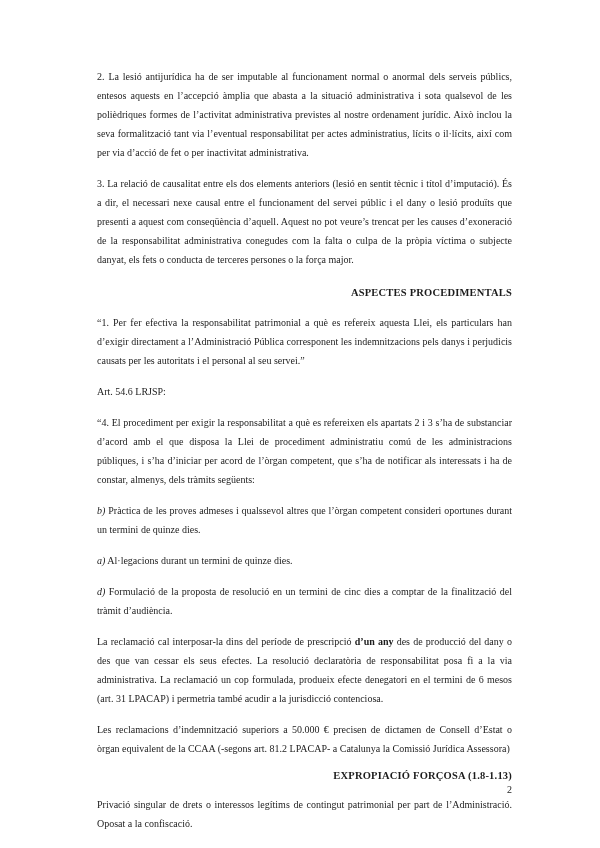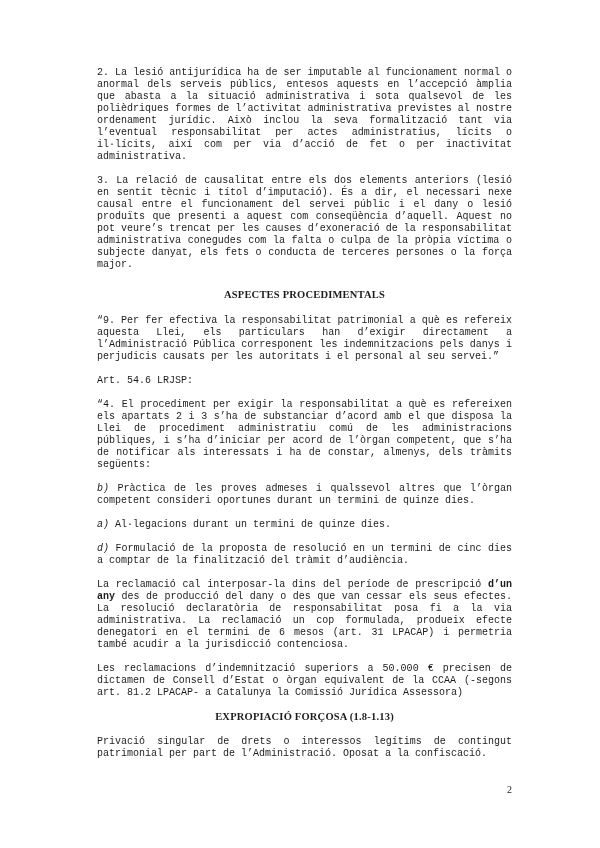--- a/index.html
+++ b/index.html
@@ -20,31 +20,30 @@
     }
     .content {
       position: absolute;
       left: 97px;
       top: 67px;
       width: 415px;
     }
     .body-text {
       margin: 0 0 12px 0;
       font-size: 10px;
-      line-height: 12px;
+      line-height: 19px;
       text-align: justify;
-      font-family: Liberation Mono, monospace;
     }
     .heading {
       font-size: 10.5px;
       line-height: 12.5px;
       font-weight: bold;
       margin: 4px 0 13px 0;
       letter-spacing: 0.2px;
-      text-align: center;
+      text-align: right;
     }
     .heading-first {
       margin-top: 18px;
     }
     .marker {
       font-style: italic;
     }
     .bold-inline {
       font-weight: bold;
     }
@@ -63,21 +62,21 @@
 <div class="page">
   <div class="content">
 
     <p class="body-text">2. La lesió antijurídica ha de ser imputable al funcionament normal o anormal dels serveis públics, entesos aquests en l’accepció àmplia que abasta a la situació administrativa i sota qualsevol de les polièdriques formes de l’activitat administrativa previstes al nostre ordenament jurídic. Això inclou la seva formalització tant via l’eventual responsabilitat per actes administratius, lícits o il·lícits, així com per via d’acció de fet o per inactivitat administrativa.</p>
 
     <p class="body-text">3. La relació de causalitat entre els dos elements anteriors (lesió en sentit tècnic i títol d’imputació). És a dir, el necessari nexe causal entre el funcionament del servei públic i el dany o lesió produïts que presenti a aquest com conseqüència d’aquell. Aquest no pot veure’s trencat per les causes d’exoneració de la responsabilitat administrativa conegudes com la falta o culpa de la pròpia víctima o subjecte danyat, els fets o conducta de terceres persones o la força major.</p>
 
     <h2 class="heading heading-first">ASPECTES PROCEDIMENTALS</h2>
 
 
-    <p class="body-text">“9. Per fer efectiva la responsabilitat patrimonial a què es refereix aquesta Llei, els particulars han d’exigir directament a l’Administració Pública corresponent les indemnitzacions pels danys i perjudicis causats per les autoritats i el personal al seu servei.”</p>
+    <p class="body-text">“1. Per fer efectiva la responsabilitat patrimonial a què es refereix aquesta Llei, els particulars han d’exigir directament a l’Administració Pública corresponent les indemnitzacions pels danys i perjudicis causats per les autoritats i el personal al seu servei.”</p>
 
     <p class="body-text">Art. 54.6 LRJSP:</p>
 
     <p class="body-text">“4. El procediment per exigir la responsabilitat a què es refereixen els apartats 2 i 3 s’ha de substanciar d’acord amb el que disposa la Llei de procediment administratiu comú de les administracions públiques, i s’ha d’iniciar per acord de l’òrgan competent, que s’ha de notificar als interessats i ha de constar, almenys, dels tràmits següents:</p>
 
     <p class="body-text list-item"><i class="marker">b)</i> <span>Pràctica de les proves admeses i qualssevol altres que l’òrgan competent consideri oportunes durant un termini de quinze dies.</span></p>
 
     <p class="body-text list-item"><i class="marker">a)</i> <span>Al·legacions durant un termini de quinze dies.</span></p>
 
 

